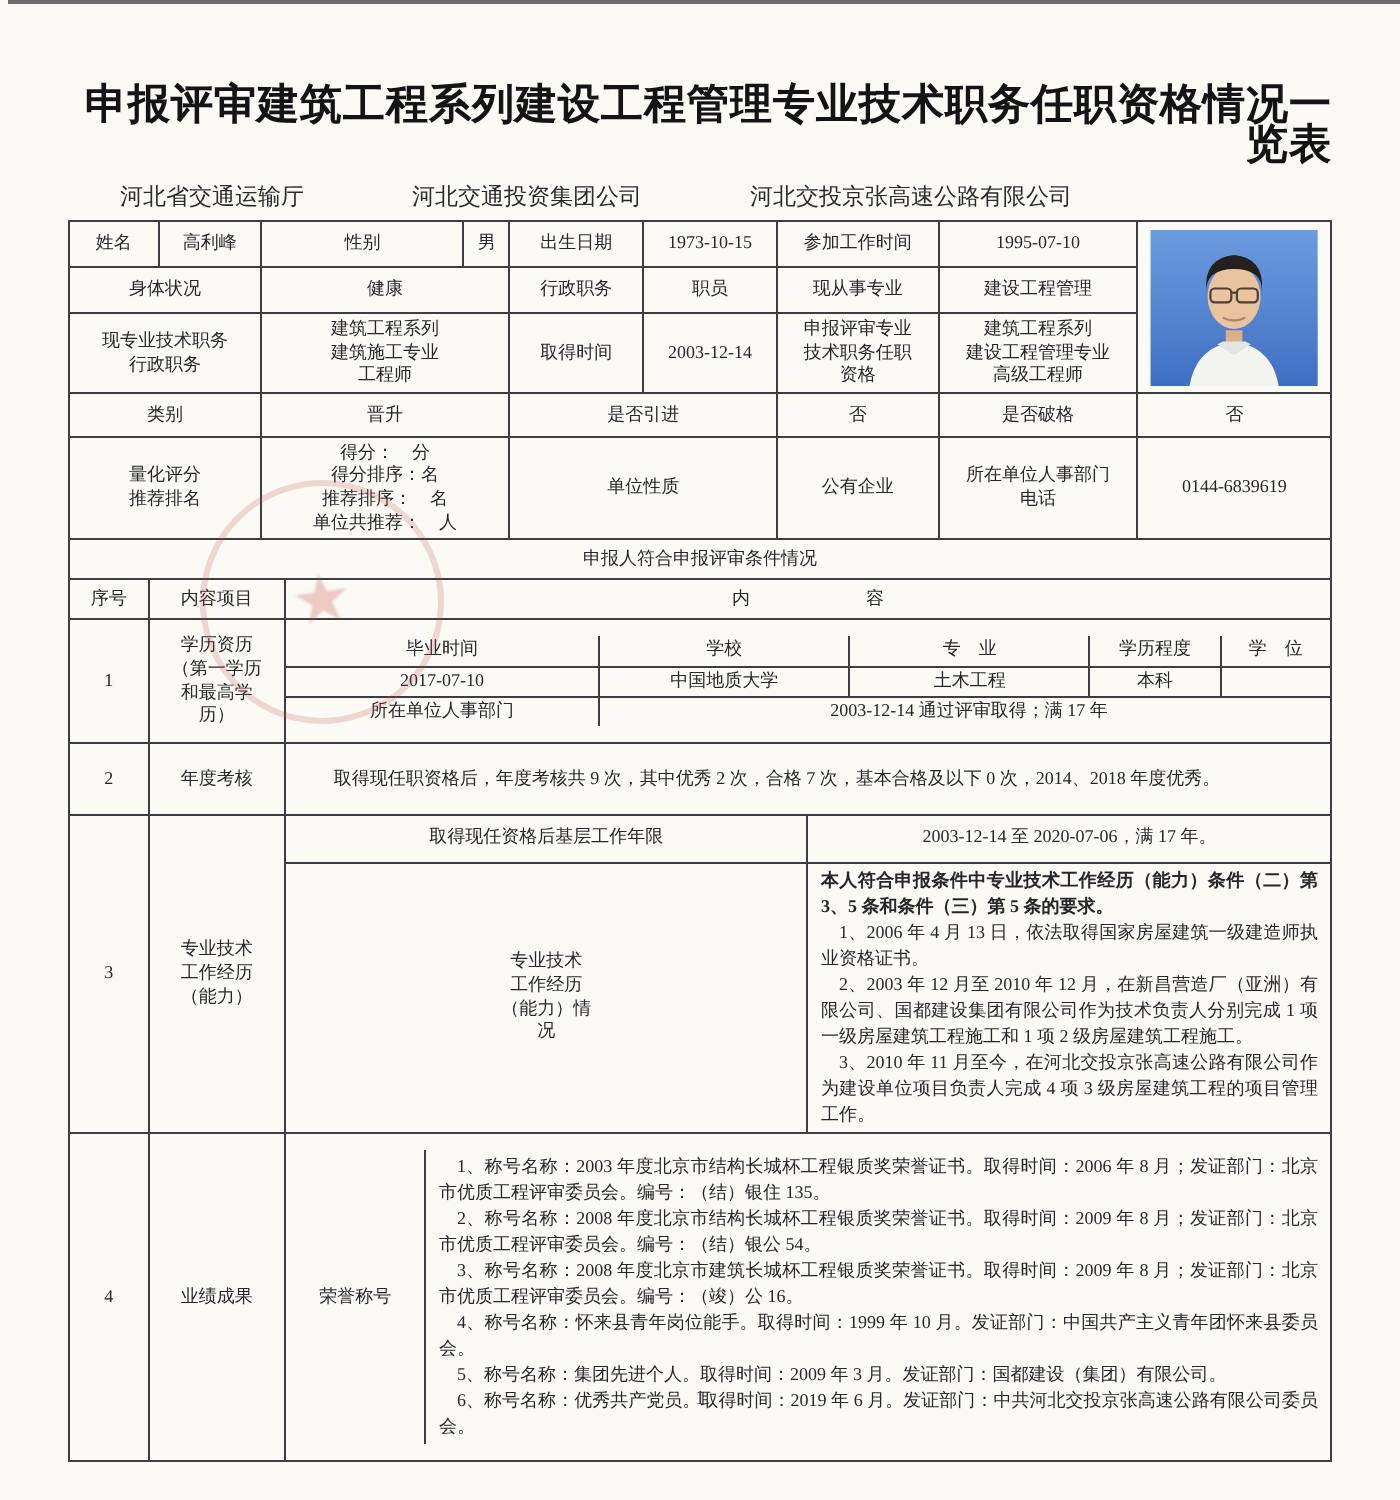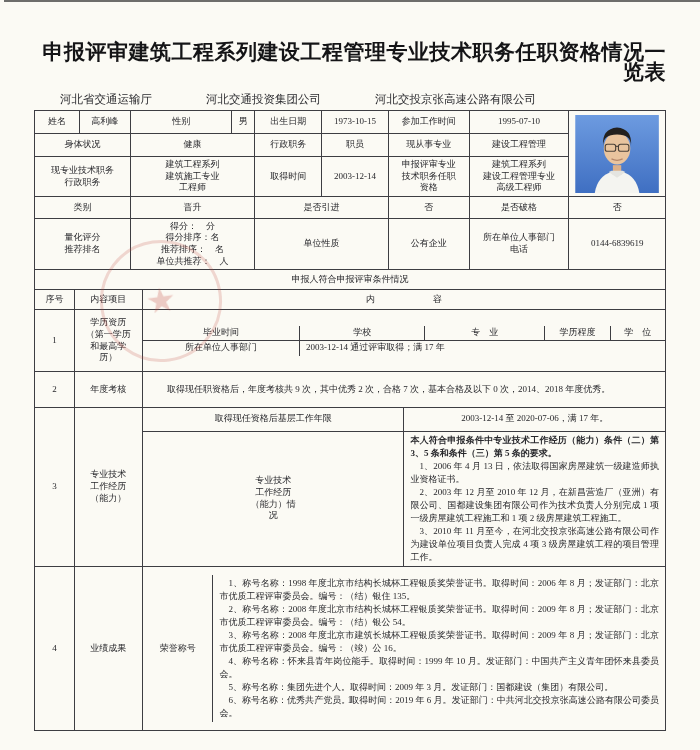--- a/index.html
+++ b/index.html
@@ -218,22 +218,29 @@
           </colgroup>
           <tbody>
                 <tr style="height:15px">
             <td>毕业时间</td>
             <td>学校</td>
             <td>专　业</td>
             <td>学历程度</td>
             <td>学　位</td>
           </tr>
           <tr style="height:15px">
+            <td>2017-07-10</td>
+            <td>中国地质大学</td>
+            <td>土木工程</td>
+            <td>本科</td>
+            <td></td>
+          </tr>
+          <tr style="height:15px">
             <td>所在单位人事部门</td>
-            <td colspan="4" style="text-align:left;padding-left:6px">2003-12-14 通过评审取得；满 17 年</td>
+            <td colspan="4" style="text-align:center;padding-left:6px">2003-12-14 通过评审取得；满 17 年</td>
           </tr>
         </tbody>
             </table>
       </td>
     </tr>
     <tr style="height:36px">
       <td>2</td>
       <td>年度考核</td>
       <td class="para">
         <p class="noindent indent2">取得现任职资格后，年度考核共 9 次，其中优秀 2 次，合格 7 次，基本合格及以下 0 次，2014、2018 年度优秀。</p>
@@ -273,21 +280,21 @@
     </tr>
     <tr style="height:164px">
       <td>4</td>
       <td>业绩成果</td>
       <td class="cell-pad0">
         <table class="nested">
           <tbody>
                 <tr>
             <td style="width:13%">荣誉称号</td>
             <td class="para" style="width:87%">
-              <p>1、称号名称：1998 年度北京市结构长城杯工程银质奖荣誉证书。取得时间：2006 年 8 月；发证部门：北京市优质工程评审委员会。编号：（结）银住 135。</p>
+              <p>1、称号名称：2003 年度北京市结构长城杯工程银质奖荣誉证书。取得时间：2006 年 8 月；发证部门：北京市优质工程评审委员会。编号：（结）银住 135。</p>
               <p>2、称号名称：2008 年度北京市结构长城杯工程银质奖荣誉证书。取得时间：2009 年 8 月；发证部门：北京市优质工程评审委员会。编号：（结）银公 54。</p>
               <p>3、称号名称：2008 年度北京市建筑长城杯工程银质奖荣誉证书。取得时间：2009 年 8 月；发证部门：北京市优质工程评审委员会。编号：（竣）公 16。</p>
               <p>4、称号名称：怀来县青年岗位能手。取得时间：1999 年 10 月。发证部门：中国共产主义青年团怀来县委员会。</p>
               <p>5、称号名称：集团先进个人。取得时间：2009 年 3 月。发证部门：国都建设（集团）有限公司。</p>
               <p>6、称号名称：优秀共产党员。取得时间：2019 年 6 月。发证部门：中共河北交投京张高速公路有限公司委员会。</p>
             </td>
           </tr>
         </tbody>
             </table>
       </td>

